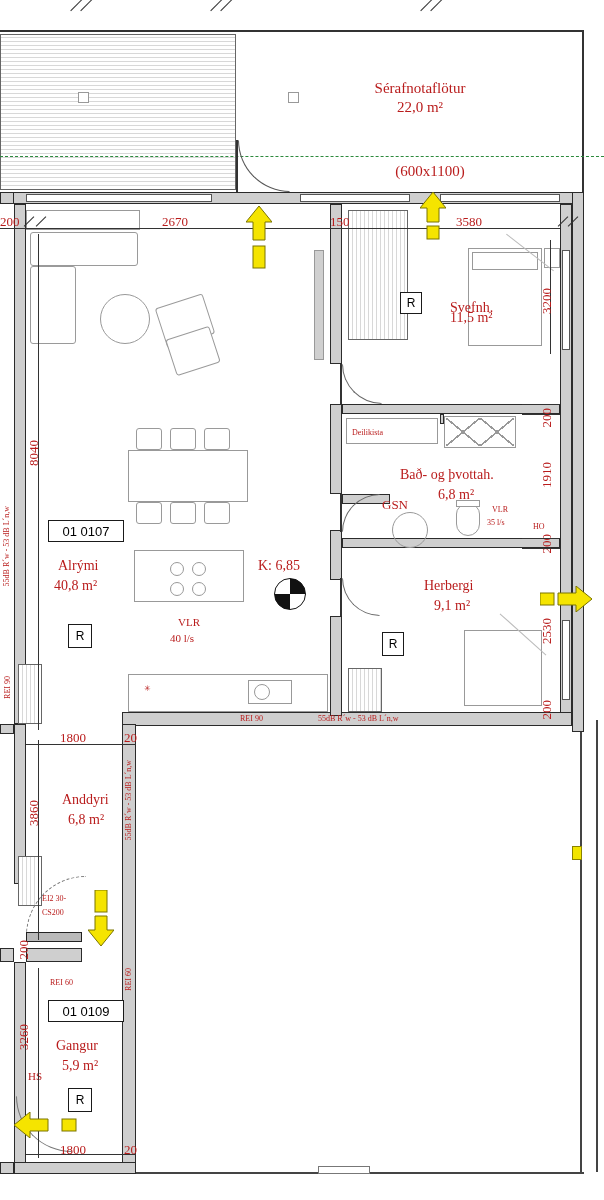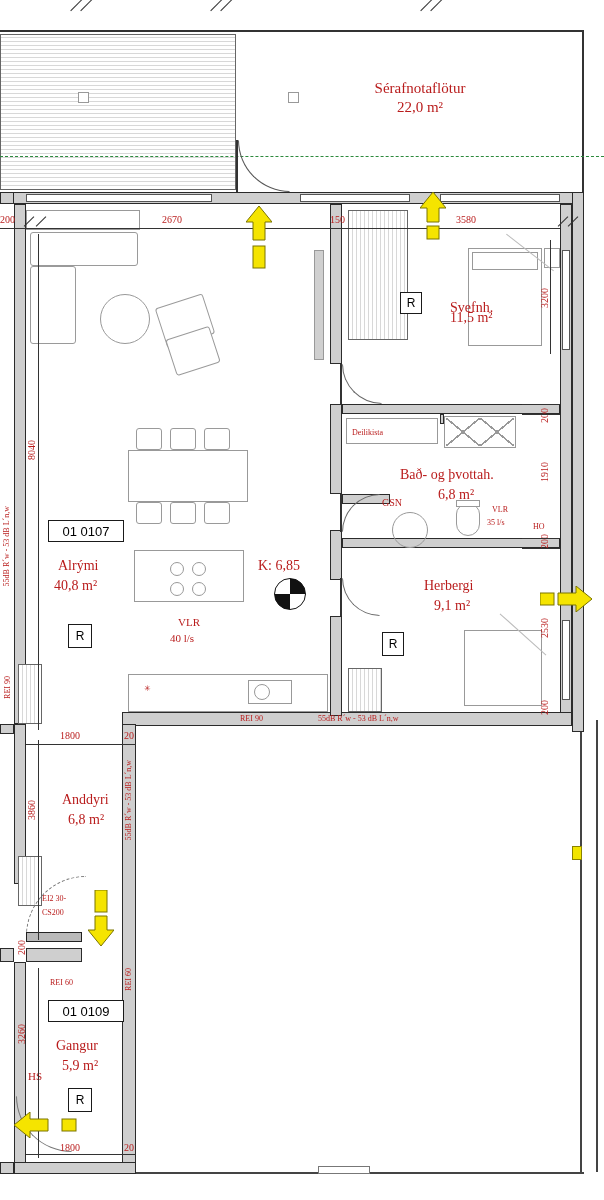--- a/index.html
+++ b/index.html
@@ -2,21 +2,21 @@
 <html><head>
 <meta charset="utf-8">
 <style>
   html,body{margin:0;padding:0;background:#ffffff;}
   body{width:604px;height:1200px;font-family:"Liberation Sans",sans-serif;overflow:hidden;}
   #plan{position:relative;width:604px;height:1200px;background:#ffffff;}
   .abs{position:absolute;}
   .txt{font-family:Liberation Serif, serif;color:#b91c1c;white-space:nowrap;}
   .room-name{font-size:14px;}
   .room-area{font-size:14px;}
-  .small{font-size:10px;text-align:center;}
+  .small{font-size:13px;text-align:center;}
   .tiny{font-size:8px;}
   .mid{font-size:11px;}
   .big{font-size:15px;}
   .vert{writing-mode:vertical-rl;transform:rotate(180deg);}
   .wall{background:#cfcfcf;border:1px solid #2b2b2b;box-sizing:border-box;}
   .wall-dark{background:#b9b9b9;border:1px solid #222;box-sizing:border-box;}
   .hatch{background:repeating-linear-gradient(90deg,#ffffff 0 3px,#d8d8d8 3px 4px);border:1px solid #666;box-sizing:border-box;}
   .hatchh{background:repeating-linear-gradient(0deg,#ffffff 0 3px,#d8d8d8 3px 4px);border:1px solid #666;box-sizing:border-box;}
   .furn{border:1px solid #999;box-sizing:border-box;background:#fff;}
   .furn-r{border:1px solid #9a9a9a;box-sizing:border-box;background:#fff;border-radius:3px;}
@@ -49,20 +49,21 @@
 
   <div class="abs" style="left:68px;top:4px;width:18px;height:1px;background:#333;transform:rotate(-45deg);"></div>
   <div class="abs" style="left:78px;top:4px;width:18px;height:1px;background:#333;transform:rotate(-45deg);"></div>
   <div class="abs" style="left:208px;top:4px;width:18px;height:1px;background:#333;transform:rotate(-45deg);"></div>
   <div class="abs" style="left:218px;top:4px;width:18px;height:1px;background:#333;transform:rotate(-45deg);"></div>
   <div class="abs" style="left:418px;top:4px;width:18px;height:1px;background:#333;transform:rotate(-45deg);"></div>
   <div class="abs" style="left:428px;top:4px;width:18px;height:1px;background:#333;transform:rotate(-45deg);"></div>
 
   <div class="abs txt big ctext" style="left:300px;top:80px;width:240px;">Sérafnotaflötur</div>
   <div class="abs txt big ctext" style="left:300px;top:99px;width:240px;">22,0 m²</div>
+  <div class="abs txt big ctext" style="left:330px;top:163px;width:200px;">(600x1100)</div>
 
   <div class="abs" style="left:236px;top:140px;width:2px;height:52px;background:#333;"></div>
   <div class="abs door-arc" style="left:238px;top:140px;width:52px;height:52px;border-color:transparent;border-bottom-color:#555;border-left-color:#555;border-radius:0 0 0 52px;"></div>
 
   <div class="abs wall" style="left:0;top:192px;width:584px;height:12px;"></div>
 
   <div class="abs wall" style="left:14px;top:204px;width:12px;height:520px;"></div>
 
   <div class="abs wall" style="left:560px;top:204px;width:12px;height:520px;"></div>
   <div class="abs wall" style="left:572px;top:192px;width:12px;height:540px;"></div>

